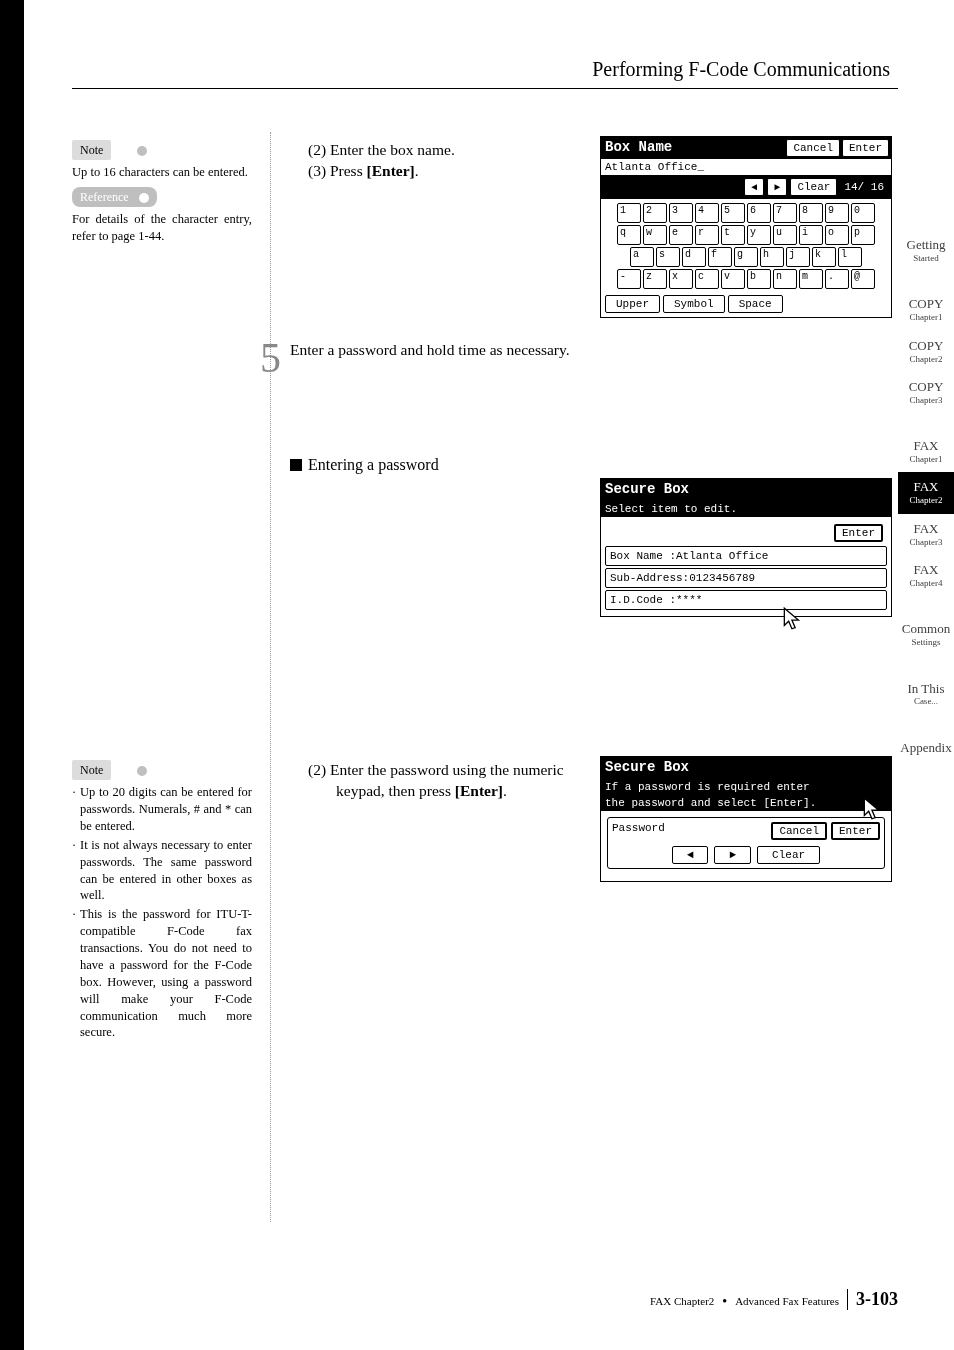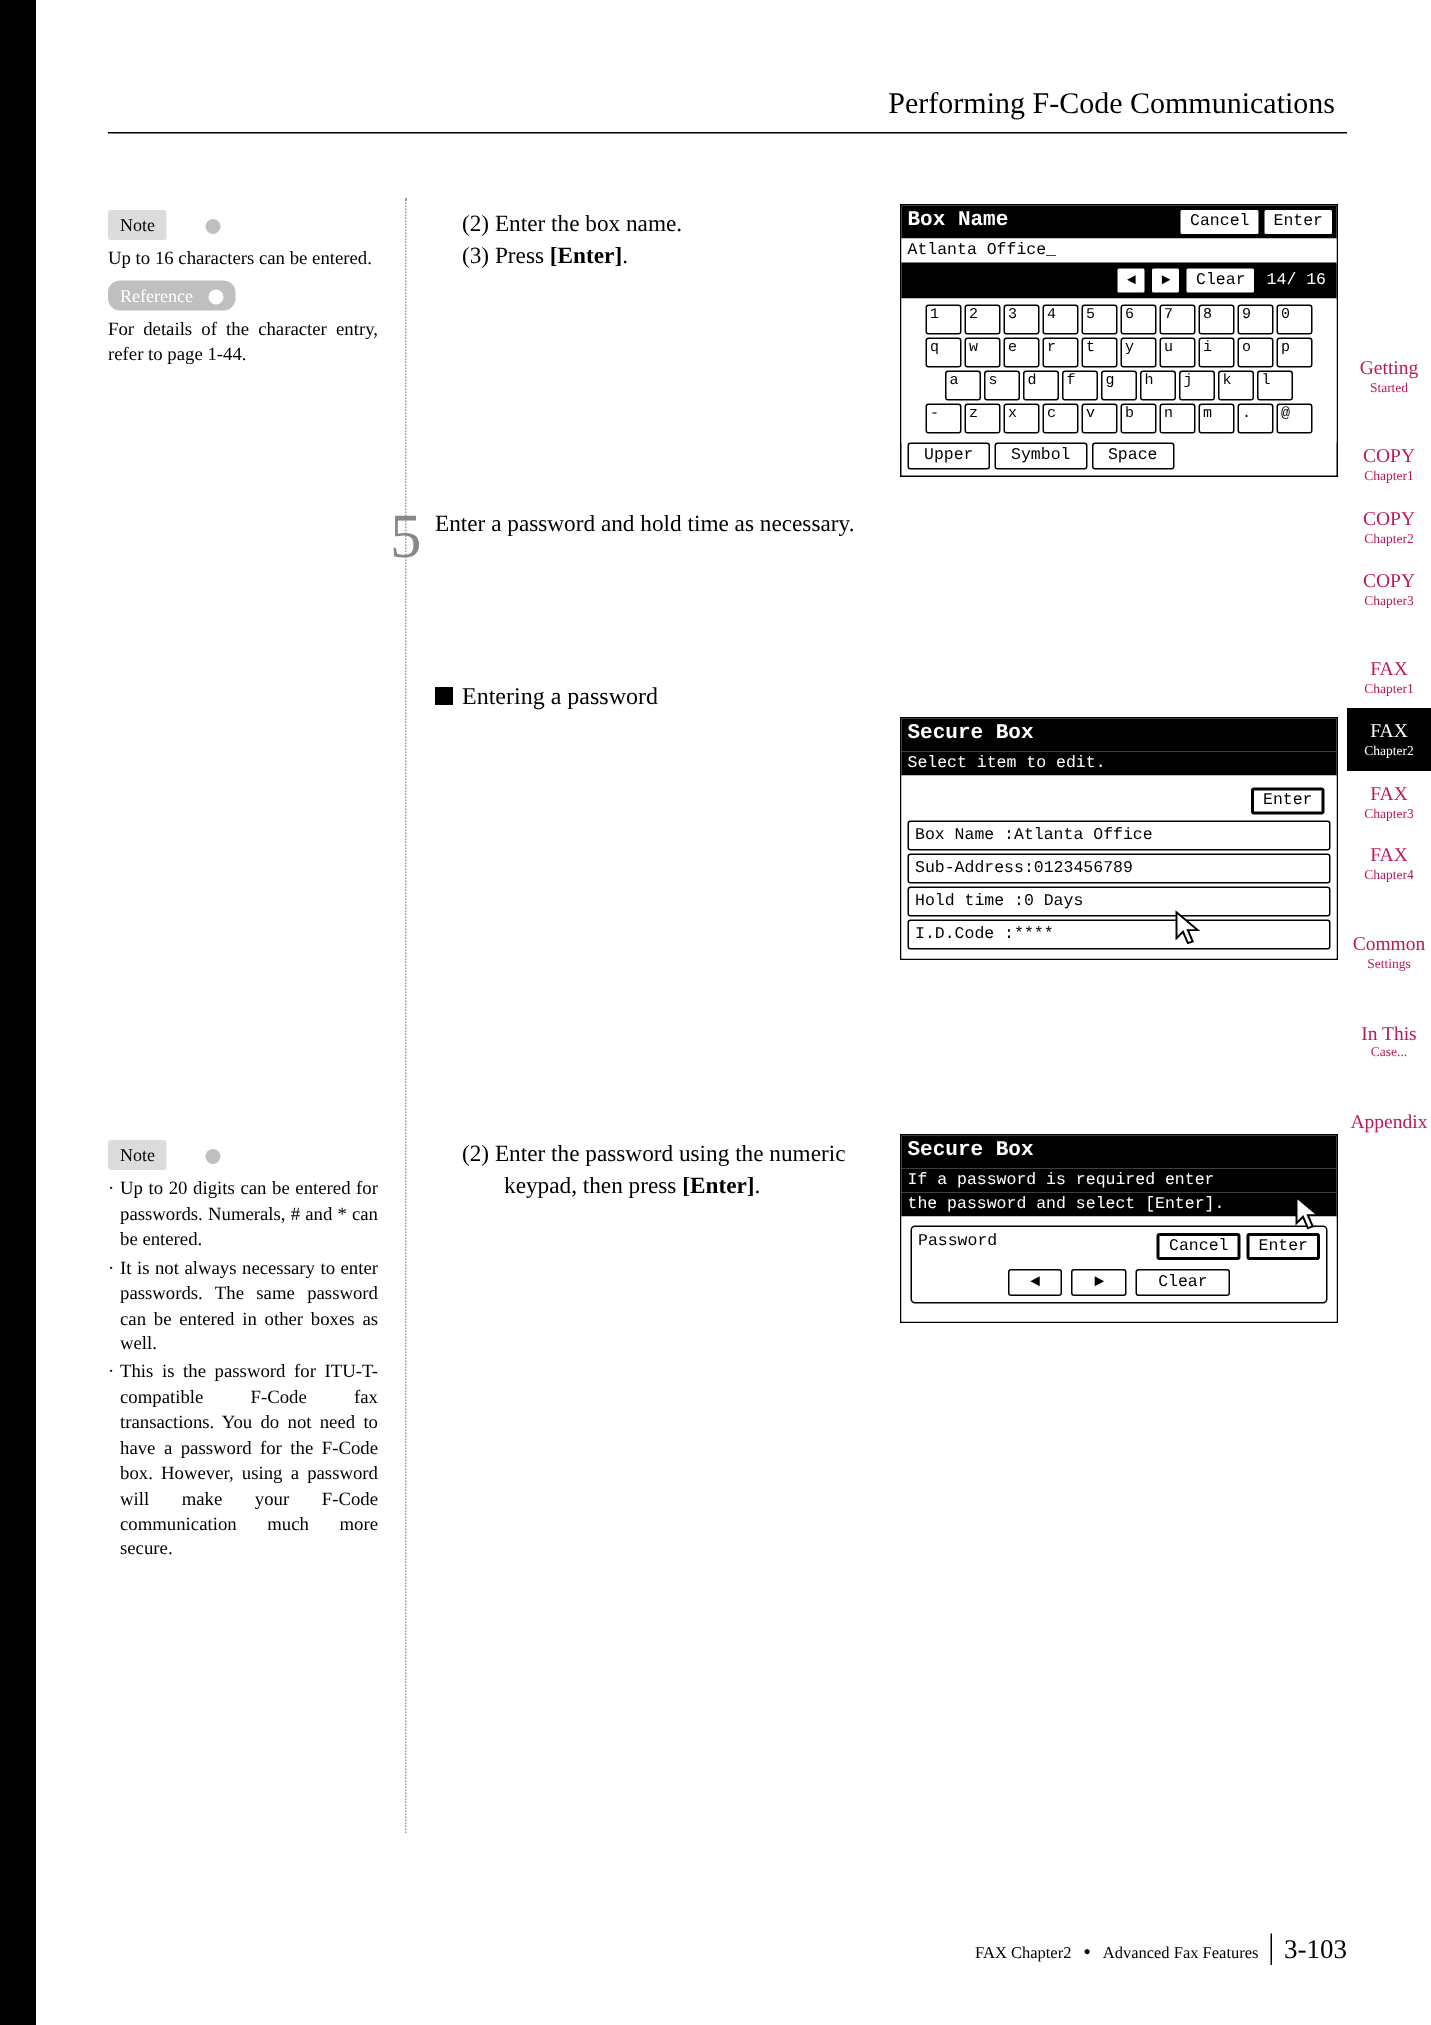--- a/index.html
+++ b/index.html
@@ -64,26 +64,26 @@
   .pw-panel .body { background: #fff; padding: 6px; }
   .pw-panel .group { border: 1px solid #000; border-radius: 3px; padding: 4px; margin-bottom: 6px; }
   .pw-panel .grow { display: flex; align-items: flex-start; gap: 4px; margin-bottom: 4px; }
   .pw-panel .label { font-size: 11px; flex: 1; }
   .pw-panel .cbtn { border: 2px solid #000; font-size: 11px; padding: 1px 6px; border-radius: 2px; background: #fff; }
   .pw-panel .input-display { border: 1px solid #000; font-family: 'Courier New', monospace; font-size: 20px; padding: 2px 6px; letter-spacing: 1px; }
   .pw-panel .nav-row { display: flex; gap: 6px; justify-content: center; margin-top: 6px; }
   .pw-panel .nav, .pw-panel .clear { border: 1px solid #000; font-size: 11px; padding: 2px 14px; border-radius: 2px; }
 
   .right-tabs { position: absolute; right: 0; top: 230px; width: 56px; }
-  .rtab { text-align: center; font-size: 13px; padding: 8px 2px; color: #be185d; font-family: Georgia, serif; line-height: 1.15; }
+  .rtab { text-align: center; font-size: 13px; padding: 8px 2px; color: #404040; font-family: Georgia, serif; line-height: 1.15; }
   .rtab .sub { font-size: 9px; display: block; }
   .rtab.active { background: #000; color: #fff; }
 
   .footer { position: absolute; bottom: 40px; right: 56px; font-size: 11px; display: flex; align-items: baseline; gap: 8px; }
-  .footer .pg { font-size: 18px; border-left: 1px solid #000; padding-left: 8px; }
+  .footer .pg { font-size: 18px; border-left: 1px solid #000; padding-left: 8px; font-weight: bold; }
   .footer .dot { font-size: 8px; position: relative; top: -2px; }
 </style>
 </head>
 <body>
 
 <div class="black-strip"></div>
 
 <div class="header-title">Performing F-Code Communications</div>
 <div class="header-rule"></div>
 
@@ -209,21 +209,20 @@
 <div class="device-panel list-panel" style="top:478px;">
   <div class="panel-outer">
     <div class="title-bar">
       <div class="title-text">Secure Box</div>
     </div>
     <div class="sub-text">Select item to edit.</div>
     <div class="body">
       <div class="enter-top"><span class="eb">Enter</span></div>
       <div class="row">Box Name  :Atlanta Office</div>
       <div class="row">Sub-Address:0123456789</div>
-      <div class="row">Hold time :0 Days</div>
       <div class="row">I.D.Code  :****</div>
     </div>
   </div>
   <svg class="cursor-svg" style="left:180px; top:128px;" viewBox="0 0 24 24">
       <path d="M4 2 L4 18 L8 14 L11 21 L14 20 L11 13 L17 13 Z" fill="#fff" stroke="#000" stroke-width="1.2"></path>
     </svg>
 </div>
 
 <div class="device-panel pw-panel" style="top:756px;">
   <div class="panel-outer">

